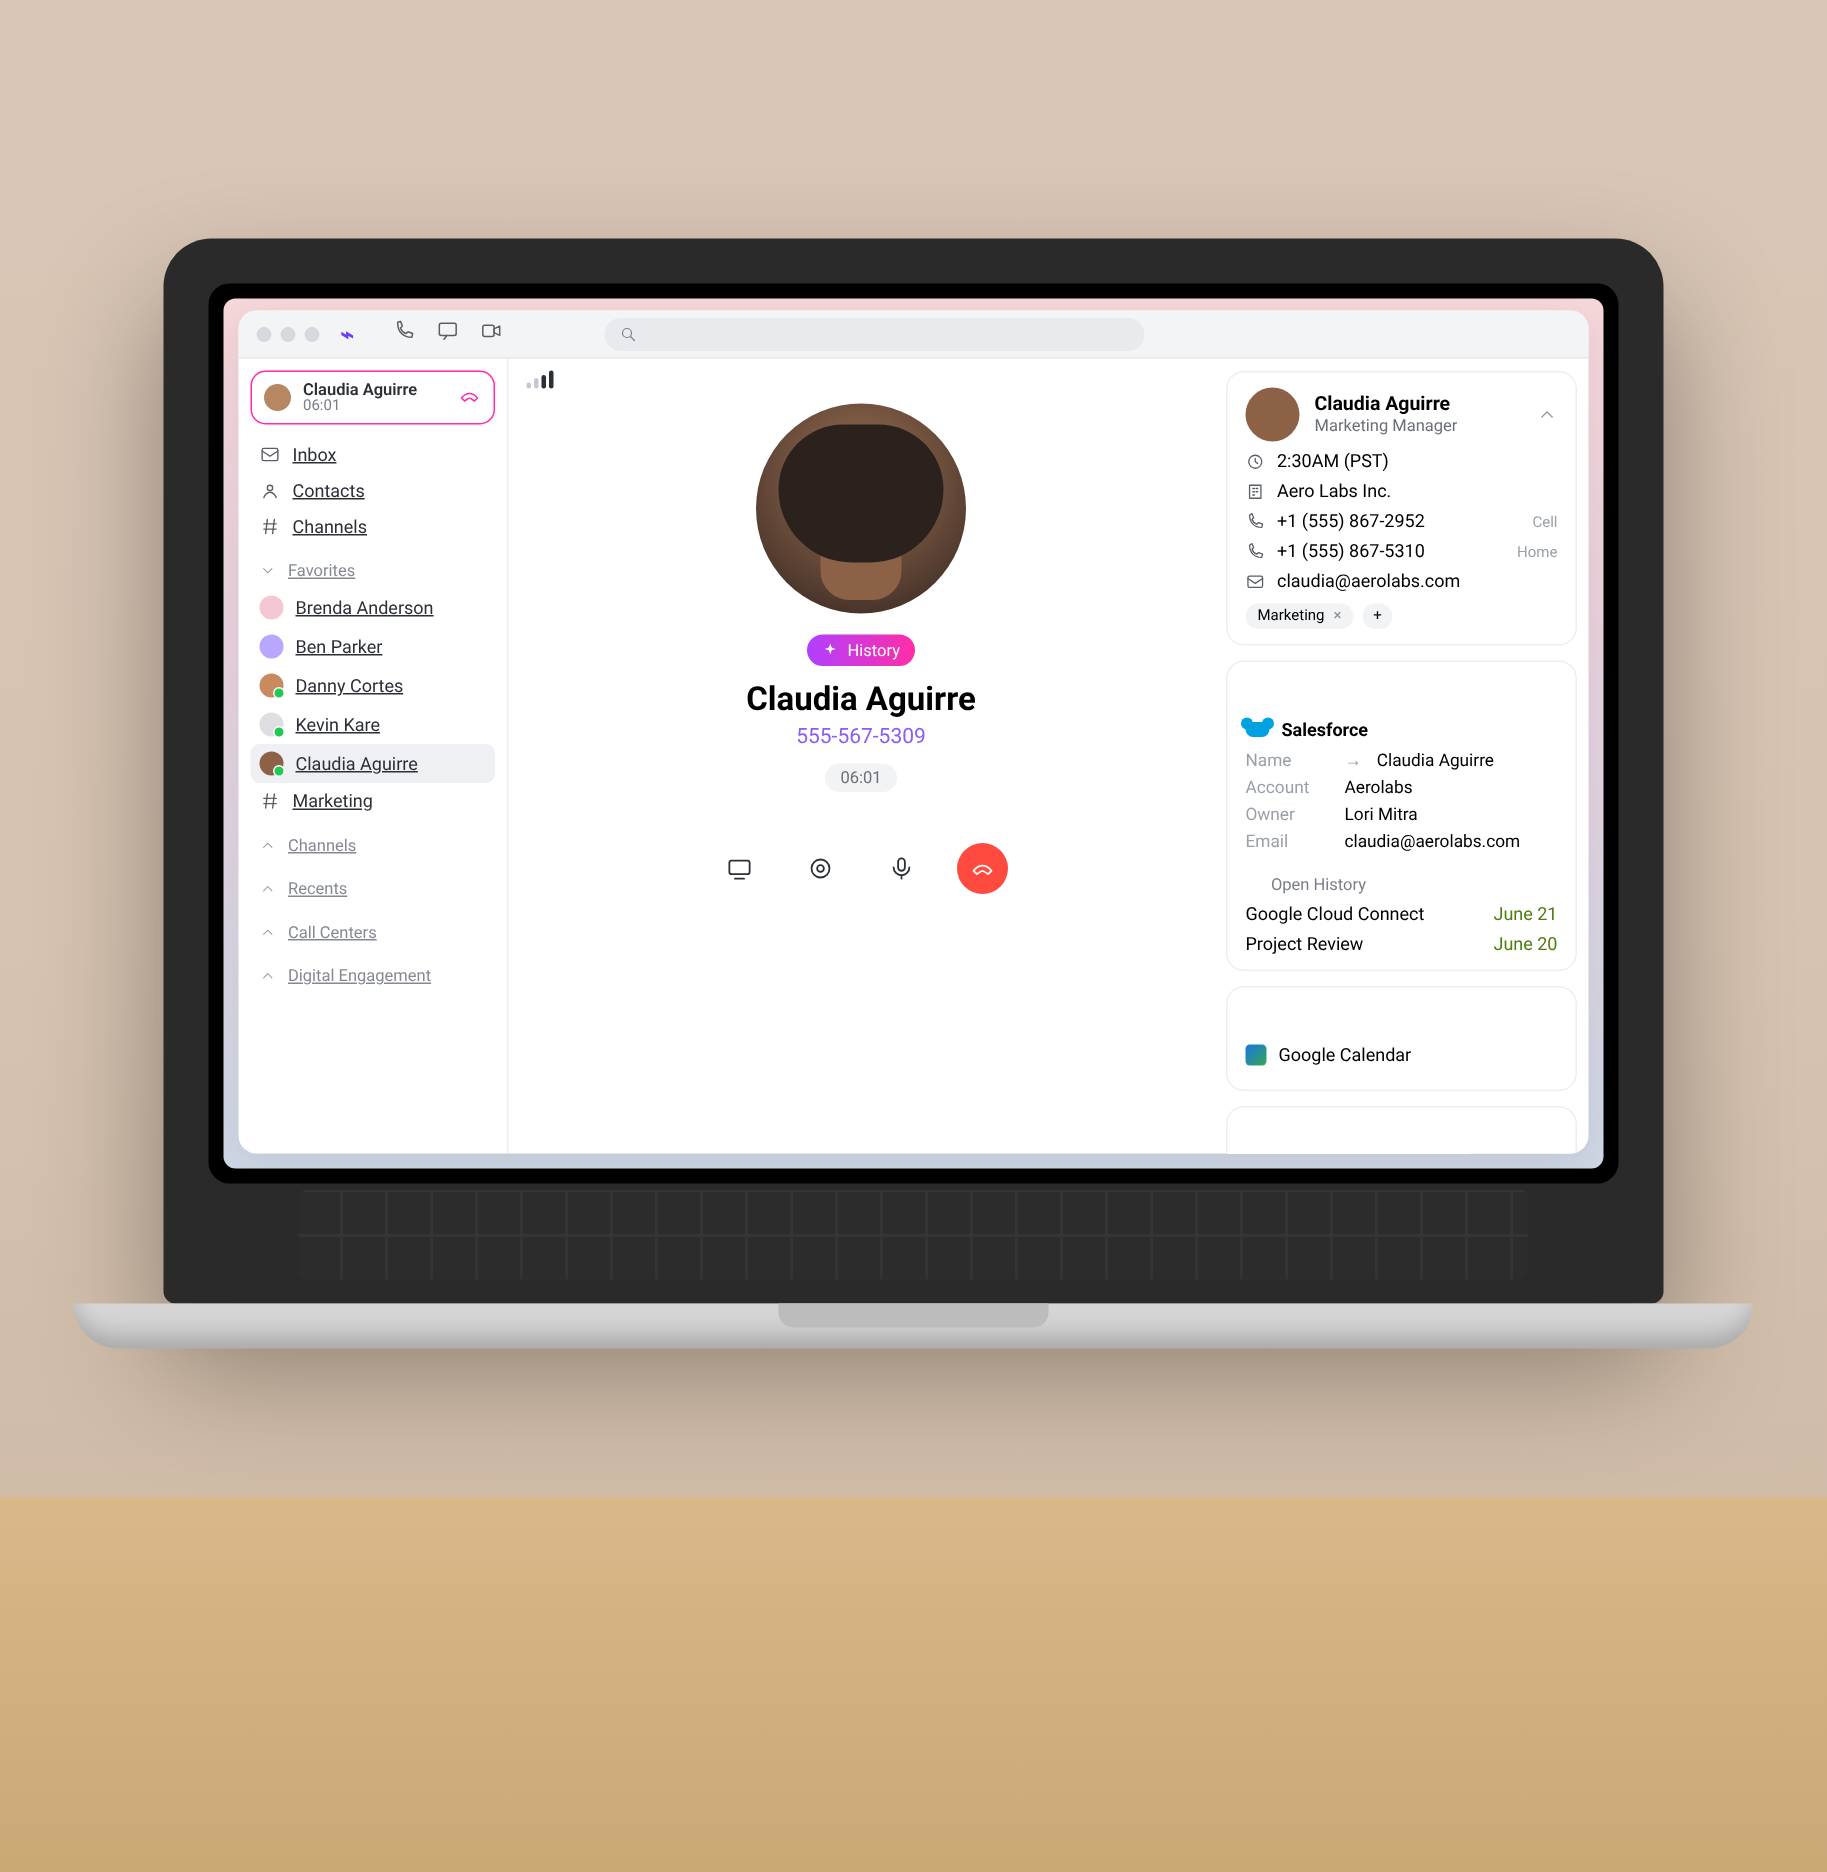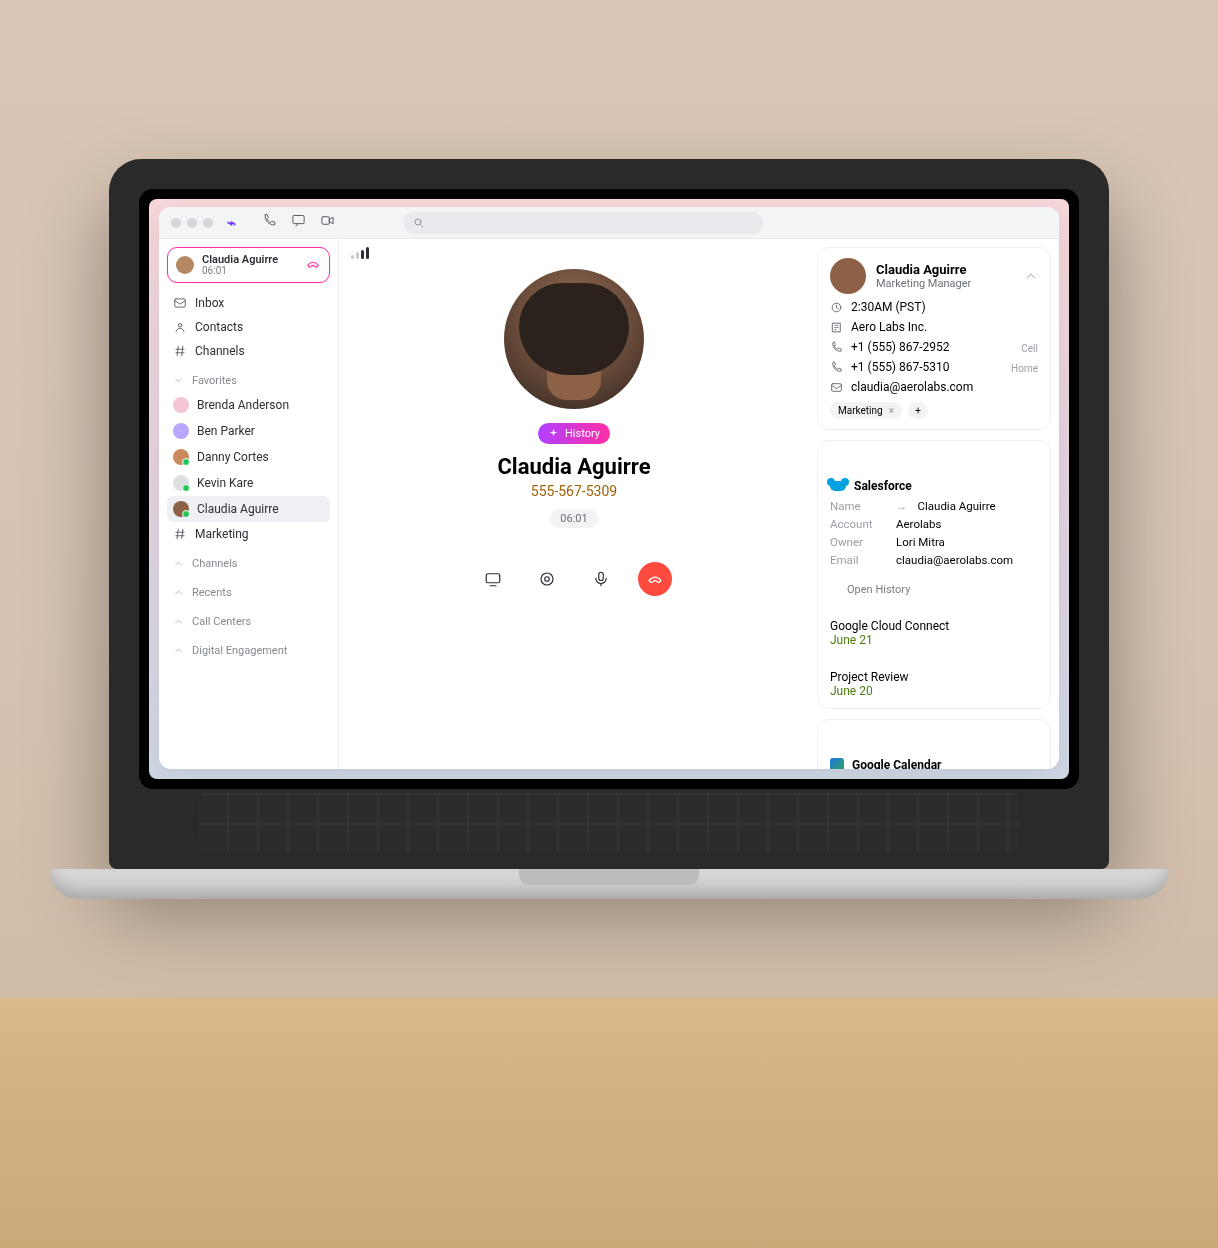--- a/index.html
+++ b/index.html
@@ -76,21 +76,21 @@
     border:1px solid #ff2ea6; border-radius:10px; padding:6px 8px; display:flex; align-items:center; gap:8px;
     box-shadow:0 0 0 1px rgba(255,46,166,.06); margin-bottom:8px;
   }
   .sb-card .av { width:18px; height:18px; border-radius:50%; background:#b58863;}
   .sb-card .txt { line-height:1.05; flex:1;}
   .sb-card .name { font-weight:600; font-size:11px;}
   .sb-card .time { font-size:10px; color:#7a7f87;}
   .sb-card .hang { color:#ff2ea6; }
   .sb-card .hang svg{width:16px;height:16px;stroke:#ff2ea6;}
 
-  .sb-item, .sb-head { display:flex; align-items:center; gap:8px; padding:5px 6px; border-radius:6px;}
+  .sb-item, .sb-head { display:flex; align-items:center; gap:8px; padding:5px 6px; border-radius:6px;text-decoration:underline;}
   .sb-item svg { width:14px; height:14px; stroke:#5a5e66; fill:none;}
   .sb-head { color:#858a92; font-size:11px; margin-top:6px;}
   .sb-head svg { width:11px; height:11px; stroke:#9aa0a8;}
   .sb-sel { background:#eef0f3;}
   .fav-av { width:16px; height:16px; border-radius:50%; flex:0 0 16px;}
   .presence .fav-av { position:relative;}
   .presence .fav-av::after { content:""; position:absolute; right:-1px; bottom:-1px; width:6px; height:6px; border-radius:50%; background:#20c955; border:1px solid #fff;}
 
   
   .main { flex:1; display:flex; flex-direction:column; align-items:center; position:relative; padding-top:30px;}
@@ -100,21 +100,21 @@
   .sig span:nth-child(3){height:75%;background:#2b2f36;} .sig span:nth-child(4){height:100%;background:#2b2f36;}
   .big-av { width:140px; height:140px; border-radius:50%; background:radial-gradient(circle at 50% 35%, #a07456, #4a352b 78%); position:relative; overflow:hidden;}
   .big-av::before{content:"";position:absolute;left:50%;top:48%;transform:translateX(-50%);width:54px;height:64px;background:#8c6145;border-radius:28px 28px 20px 20px;}
   .big-av::after{content:"";position:absolute;left:50%;top:10%;transform:translateX(-50%);width:110px;height:92px;background:#2b221e;border-radius:55px 55px 62px 62px;}
   .pill {
     margin-top:14px; background:linear-gradient(90deg,#b040ff,#ff2ea6); color:#fff; font-size:11px;
     padding:4px 10px; border-radius:999px; display:flex; align-items:center; gap:6px;
   }
   .pill svg{width:11px;height:11px;fill:#fff;}
   .call-name { margin-top:10px; font-size:22px; font-weight:700;}
-  .call-num { margin-top:4px; font-size:14px; color:#a16207;}
+  .call-num { margin-top:4px; font-size:14px; color:#8b5cf6;}
   .dur-chip { margin-top:10px; background:#f1f3f5; color:#6b7078; font-size:11px; padding:3px 10px; border-radius:999px;}
   .call-ctl { margin-top:34px; display:flex; gap:20px; align-items:center;}
   .ctl { width:34px; height:34px; display:flex; align-items:center; justify-content:center; border-radius:50%;}
   .ctl svg { width:18px; height:18px; stroke:#2b2f36;}
   .ctl.end { background:#ff4a40; }
   .ctl.end svg { stroke:#fff;}
 
   
   .panel { width:250px; padding:8px; overflow:auto; font-size:12px;}
   .card { background:#fff; border:1px solid #eceff2; border-radius:12px; padding:10px 12px; margin-bottom:10px;}
@@ -134,24 +134,24 @@
   .tag.add { width:20px; justify-content:center; padding:3px 0;}
 
   .cardhead { display:flex; align-items:center; gap:8px; font-weight:700; margin-bottom:6px;margin-top:28px;}
   .cardhead svg { width:14px; height:14px;}
   .cardhead .sp { flex:1;}
   .sf-grid { font-size:11.5px;}
   .sf-row { display:flex; gap:10px; margin-top:4px;}
   .sf-row .k { width:56px; color:#9aa0a8;}
   .sf-row .v { flex:1;}
   .open-h { display:flex; align-items:center; gap:6px; color:#7a7f87; font-size:11px; margin-top:16px;}
-  .hist-row { display:flex; justify-content:space-between; font-size:12px; margin-top:23px;flex-direction:column;}
+  .hist-row { display:flex; justify-content:space-between; font-size:12px; margin-top:6px;}
   .hist-row .d { color:#4d7c0f;}
 
-  .cardhead.simple { font-weight:700;}
+  .cardhead.simple { font-weight:400;}
   .cicon.gc { width:14px;height:14px;background:linear-gradient(135deg,#1a73e8,#34a853);border-radius:3px;}
   .cicon.gd { width:0;height:0;border-left:7px solid transparent;border-right:7px solid transparent;border-bottom:12px solid #fbbc04; position:relative;}
   .cicon.gd::after{content:"";position:absolute;left:-5px;top:1px;border-left:5px solid transparent;border-right:5px solid transparent;border-bottom:9px solid #34a853;}
   .cicon.sf { width:16px;height:10px;background:#00a1e0;border-radius:6px;position:relative;}
   .cicon.sf::before,.cicon.sf::after{content:"";position:absolute;width:8px;height:8px;background:#00a1e0;border-radius:50%;}
   .cicon.sf::before{left:-3px;top:-3px;} .cicon.sf::after{right:-3px;top:-3px;}
 
   svg { fill:none; stroke-width:1.6; stroke-linecap:round; stroke-linejoin:round; }
 </style>
 </head>

